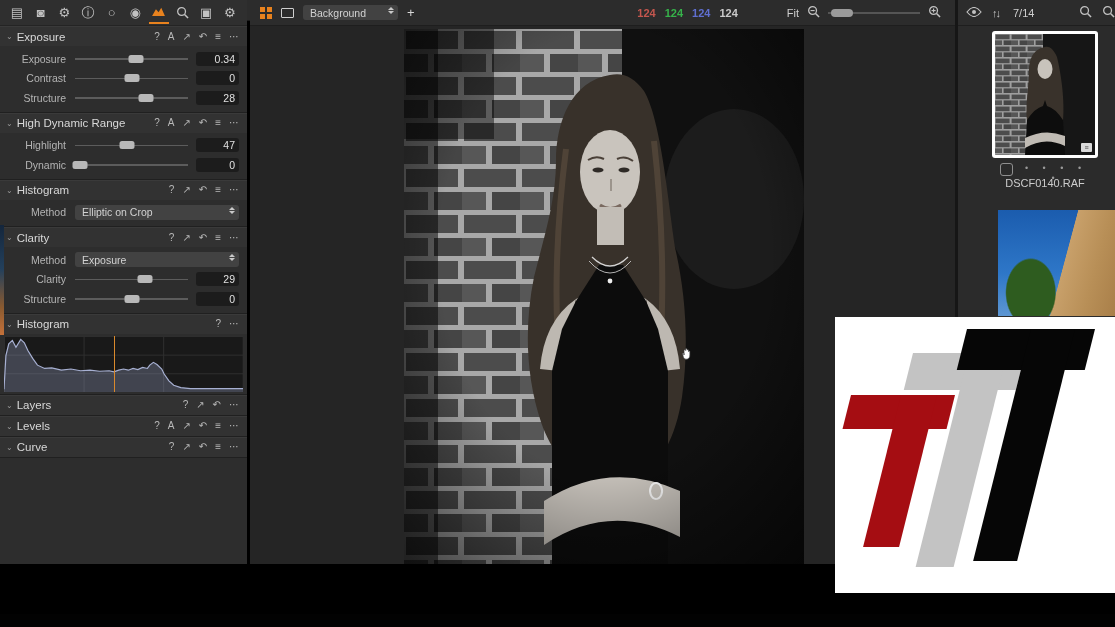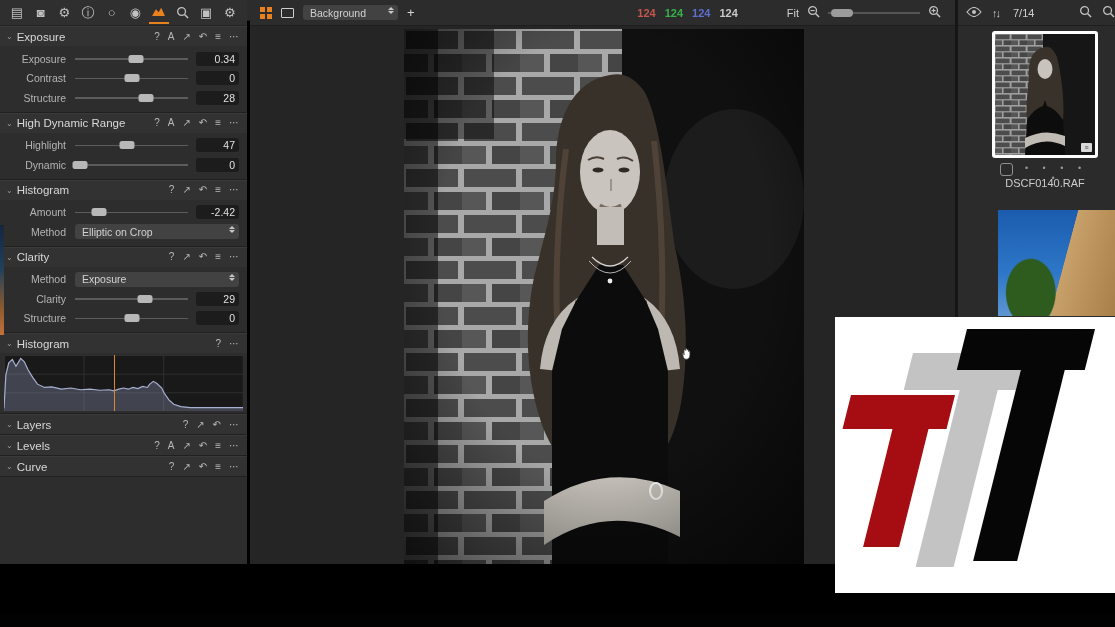--- a/index.html
+++ b/index.html
@@ -358,28 +358,20 @@
         <span class="sec-title">Histogram</span>
         <span class="hics">
           <span class="hic">?</span>
           <span class="hic">↗</span>
           <span class="hic">↶</span>
           <span class="hic">≡</span>
           <span class="hic">⋯</span>
         </span>
       </div>
       <div class="sec-body">
-        <div class="srow">
-          <span class="lab">Amount</span>
-          <span class="slider">
-              <span class="track"></span>
-              <span class="handle" style="left: 21%;"></span>
-            </span>
-          <span class="valbox">-2.42</span>
-        </div>
         <div class="srow ddrow">
           <span class="lab">Method</span>
           <span class="dd">
             <span>Elliptic on Crop</span>
             <span class="chev">
                 <i class="up"></i>
                 <i class="dn"></i>
               </span>
           </span>
         </div>

